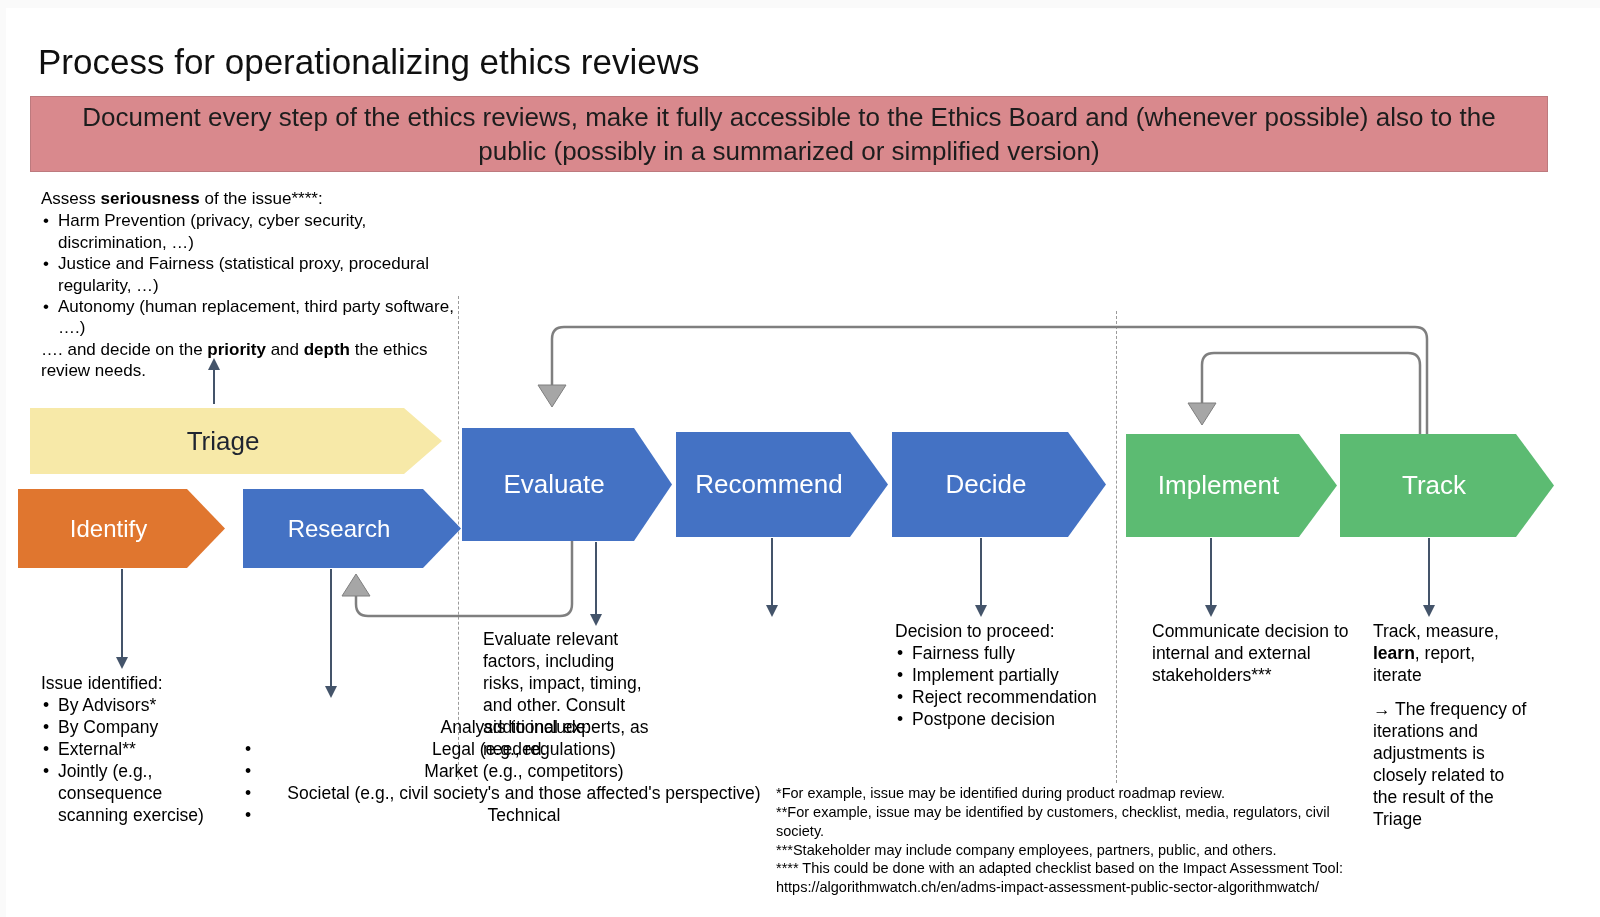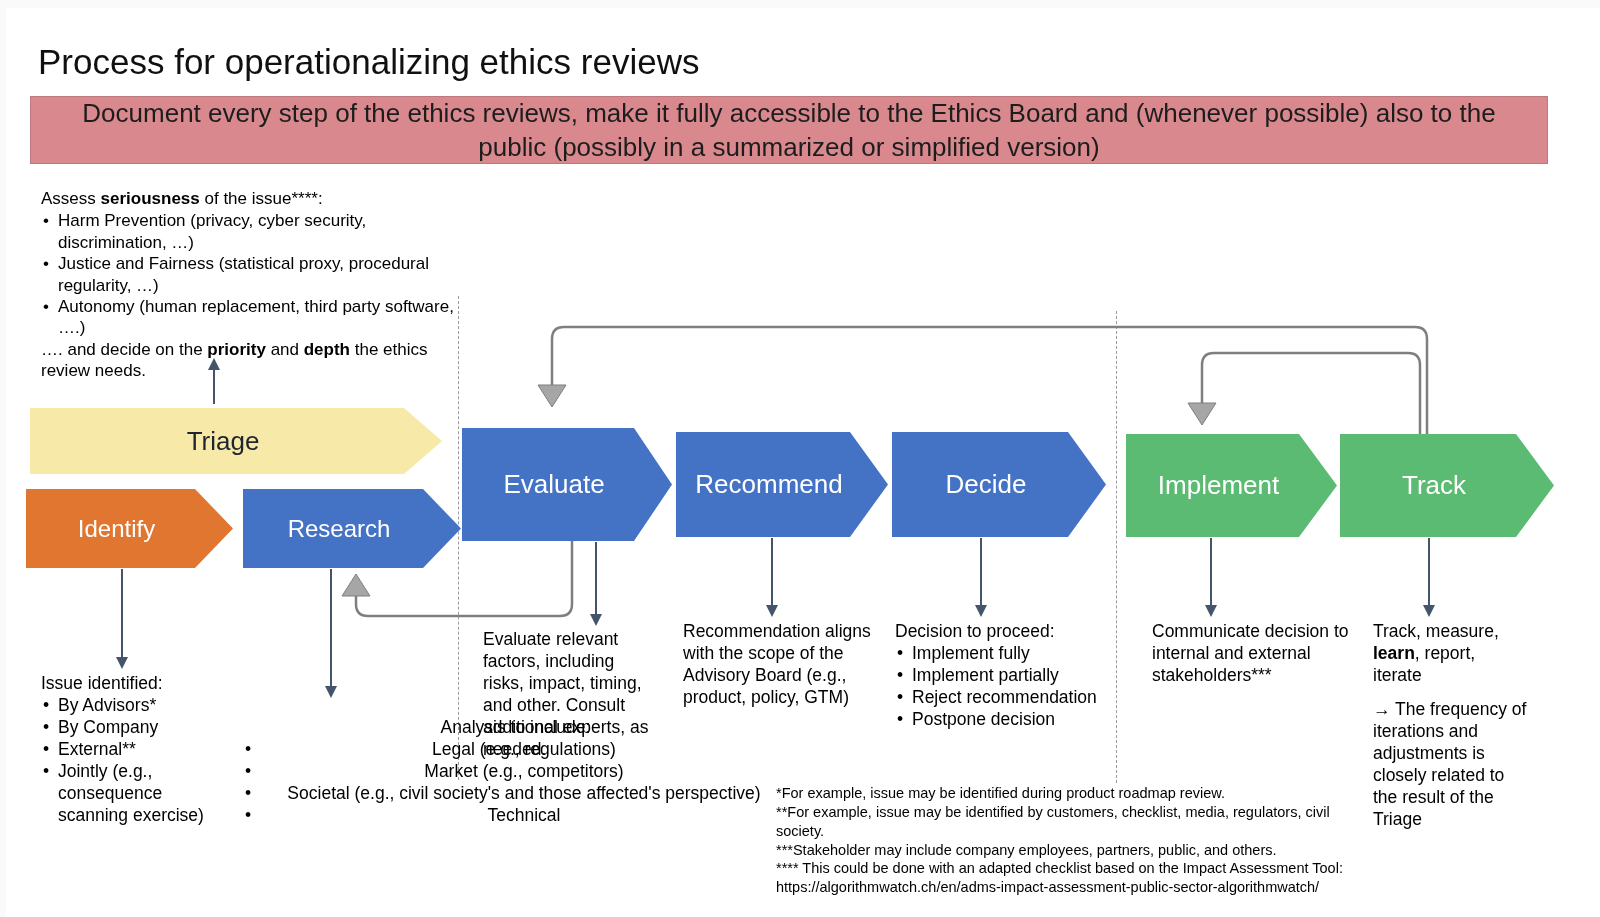--- a/index.html
+++ b/index.html
@@ -4,40 +4,40 @@
 <style>
   html,body{margin:0;padding:0;background:#f5f5f5;}
   body{font-family:"Liberation Sans","DejaVu Sans",sans-serif;}
   #slide{position:relative;width:1600px;height:917px;background:#ffffff;overflow:hidden;
          border-top:8px solid #fafafa;border-left:6px solid #fafafa;box-sizing:border-box;}
 
   .abs{position:absolute;}
 
   #page-title{left:20px;top:22px;font-size:35px;color:#101010;font-weight:400;letter-spacing:0;}
 
-  #banner{left:24px;top:88px;width:1518px;height:68px;background:var(--banner-bg,#d9898d);
+  #banner{left:24px;top:88px;width:1518px;height:76px;background:var(--banner-bg,#d9898d);
           border:1px solid #bd7a7e;box-sizing:border-box;display:flex;align-items:center;justify-content:center;
           text-align:center;font-size:26px;color:#1d1d1d;line-height:1.32;padding:0 28px;}
 
   
   .note{font-size:17.5px;color:#000;line-height:1.26;}
   .note b{font-weight:bold;}
   ul.bullets{list-style:none;margin:0;padding:0;}
   ul.bullets li{position:relative;padding-left:17px;}
   ul.bullets li::before{content:"\2022";position:absolute;left:2px;}
 
   #assess-note{left:35px;top:180px;width:434px;font-size:17px;}
   #assess-note .line{margin:0 0 1px 0;}
 
   
   .chev{display:flex;align-items:center;justify-content:center;color:#fff;
         clip-path:polygon(0 0,calc(100% - 38px) 0,100% 50%,calc(100% - 38px) 100%,0 100%);
         font-size:26px;padding-right:26px;box-sizing:border-box;}
   #step-triage{left:24px;top:400px;width:412px;height:66px;background:var(--triage,#f7e9a8);color:#1f2430;}
-  #step-identify{left:20px;top:481px;width:207px;height:79px;background:var(--identify,#e0762f);font-size:24px;text-align:center;}
+  #step-identify{left:12px;top:481px;width:207px;height:79px;background:var(--identify,#e0762f);font-size:24px;text-align:center;}
   #step-research{left:237px;top:481px;width:218px;height:79px;background:var(--blue,#4472c4);font-size:24px;}
   #step-evaluate{left:456px;top:420px;width:210px;height:113px;background:var(--blue,#4472c4);}
   #step-recommend{left:670px;top:424px;width:212px;height:105px;background:var(--blue,#4472c4);}
   #step-decide{left:886px;top:424px;width:214px;height:105px;background:var(--blue,#4472c4);}
   #step-implement{left:1120px;top:426px;width:211px;height:103px;background:var(--green,#5cbb72);}
   #step-track{left:1334px;top:426px;width:214px;height:103px;background:var(--green,#5cbb72);}
 
   .dashed-sep{border-left:1px dashed #9a9a9a;width:0;}
   #sep-left{left:452px;top:288px;height:484px;}
   #sep-right{left:1110px;top:303px;height:472px;}
@@ -177,28 +177,25 @@
       <li>Market (e.g., competitors)</li>
       <li>Societal (e.g., civil society's and those affected's perspective)</li>
       <li>Technical</li>
     </ul>
   </div>
 
   <div id="note-evaluate" class="abs note">
     <span>Evaluate relevant factors, including risks, impact, timing, and other. Consult additional experts, as needed.</span>
   </div>
 
-  <div id="note-recommend" class="abs note">
-    <span>Recommendation aligns with the scope of the Advisory Board (e.g., product, policy, GTM)</span>
-  </div>
 
   <div id="note-decide" class="abs note">
     <div>Decision to proceed:</div>
     <ul class="bullets">
-      <li>Implement fully</li>
+      <li>Fairness fully</li>
       <li>Implement partially</li>
       <li>Reject recommendation</li>
       <li>Postpone decision</li>
     </ul>
   </div>
 
   <div id="note-implement" class="abs note">
     <span>Communicate decision to internal and external stakeholders***</span>
   </div>
 

